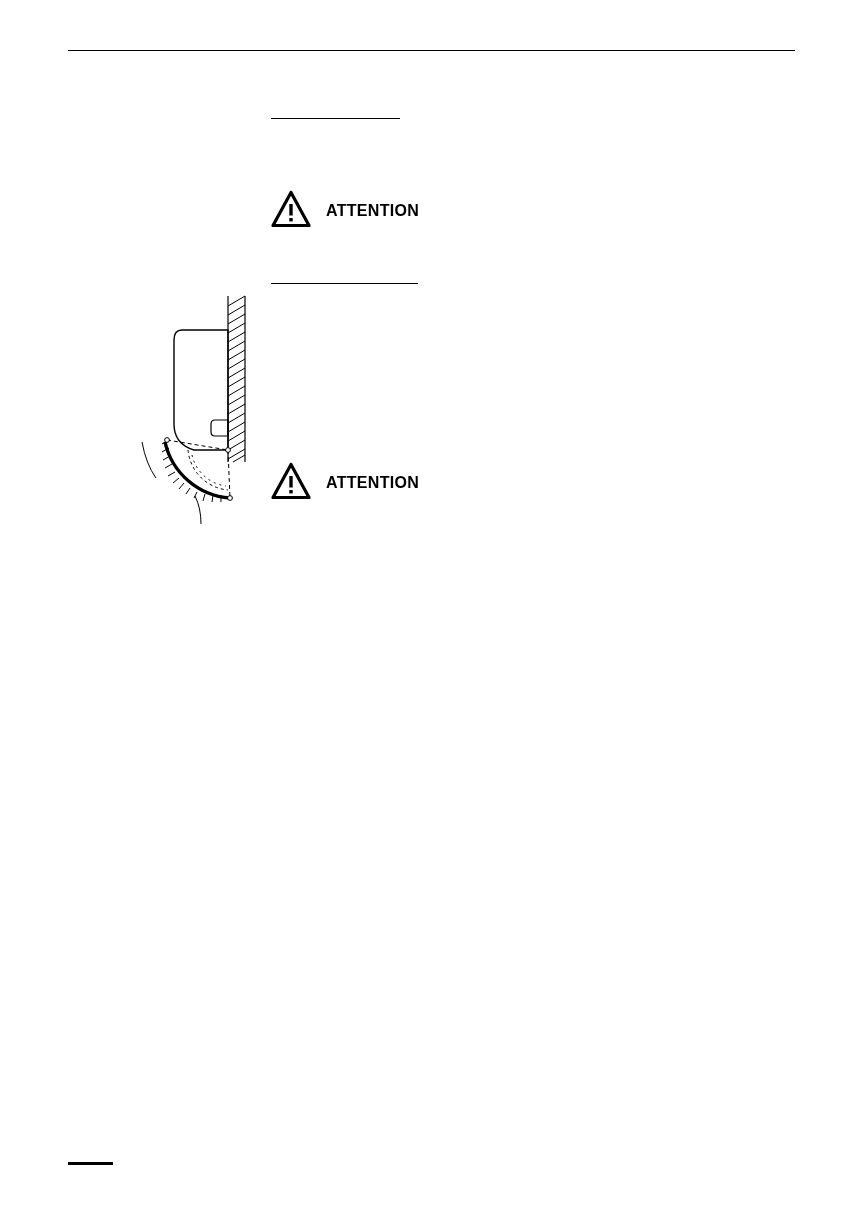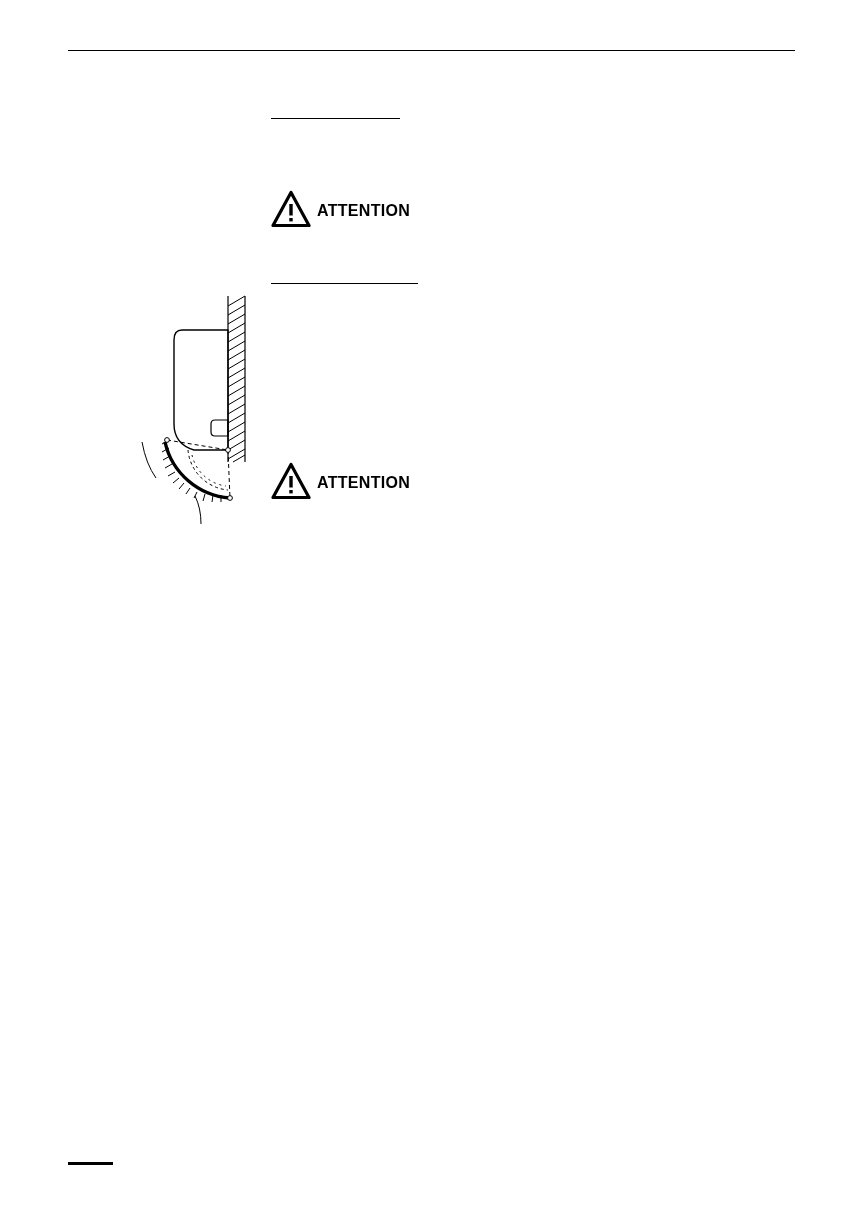--- a/index.html
+++ b/index.html
@@ -58,21 +58,21 @@
     width: 45px;
     height: 3px;
     background: #000000;
   }
 
   
   .attention {
     position: absolute;
     display: flex;
     align-items: center;
-    gap: 6px;
+    gap: 15px;
   }
   .attention-1 { left: 271px; top: 190px; }
   .attention-2 { left: 271px; top: 462px; }
 
   .attention-label {
     font-family: "Liberation Sans", sans-serif;
     font-size: 16px;
     font-weight: bold;
     letter-spacing: 0.3px;
     color: #000000;

